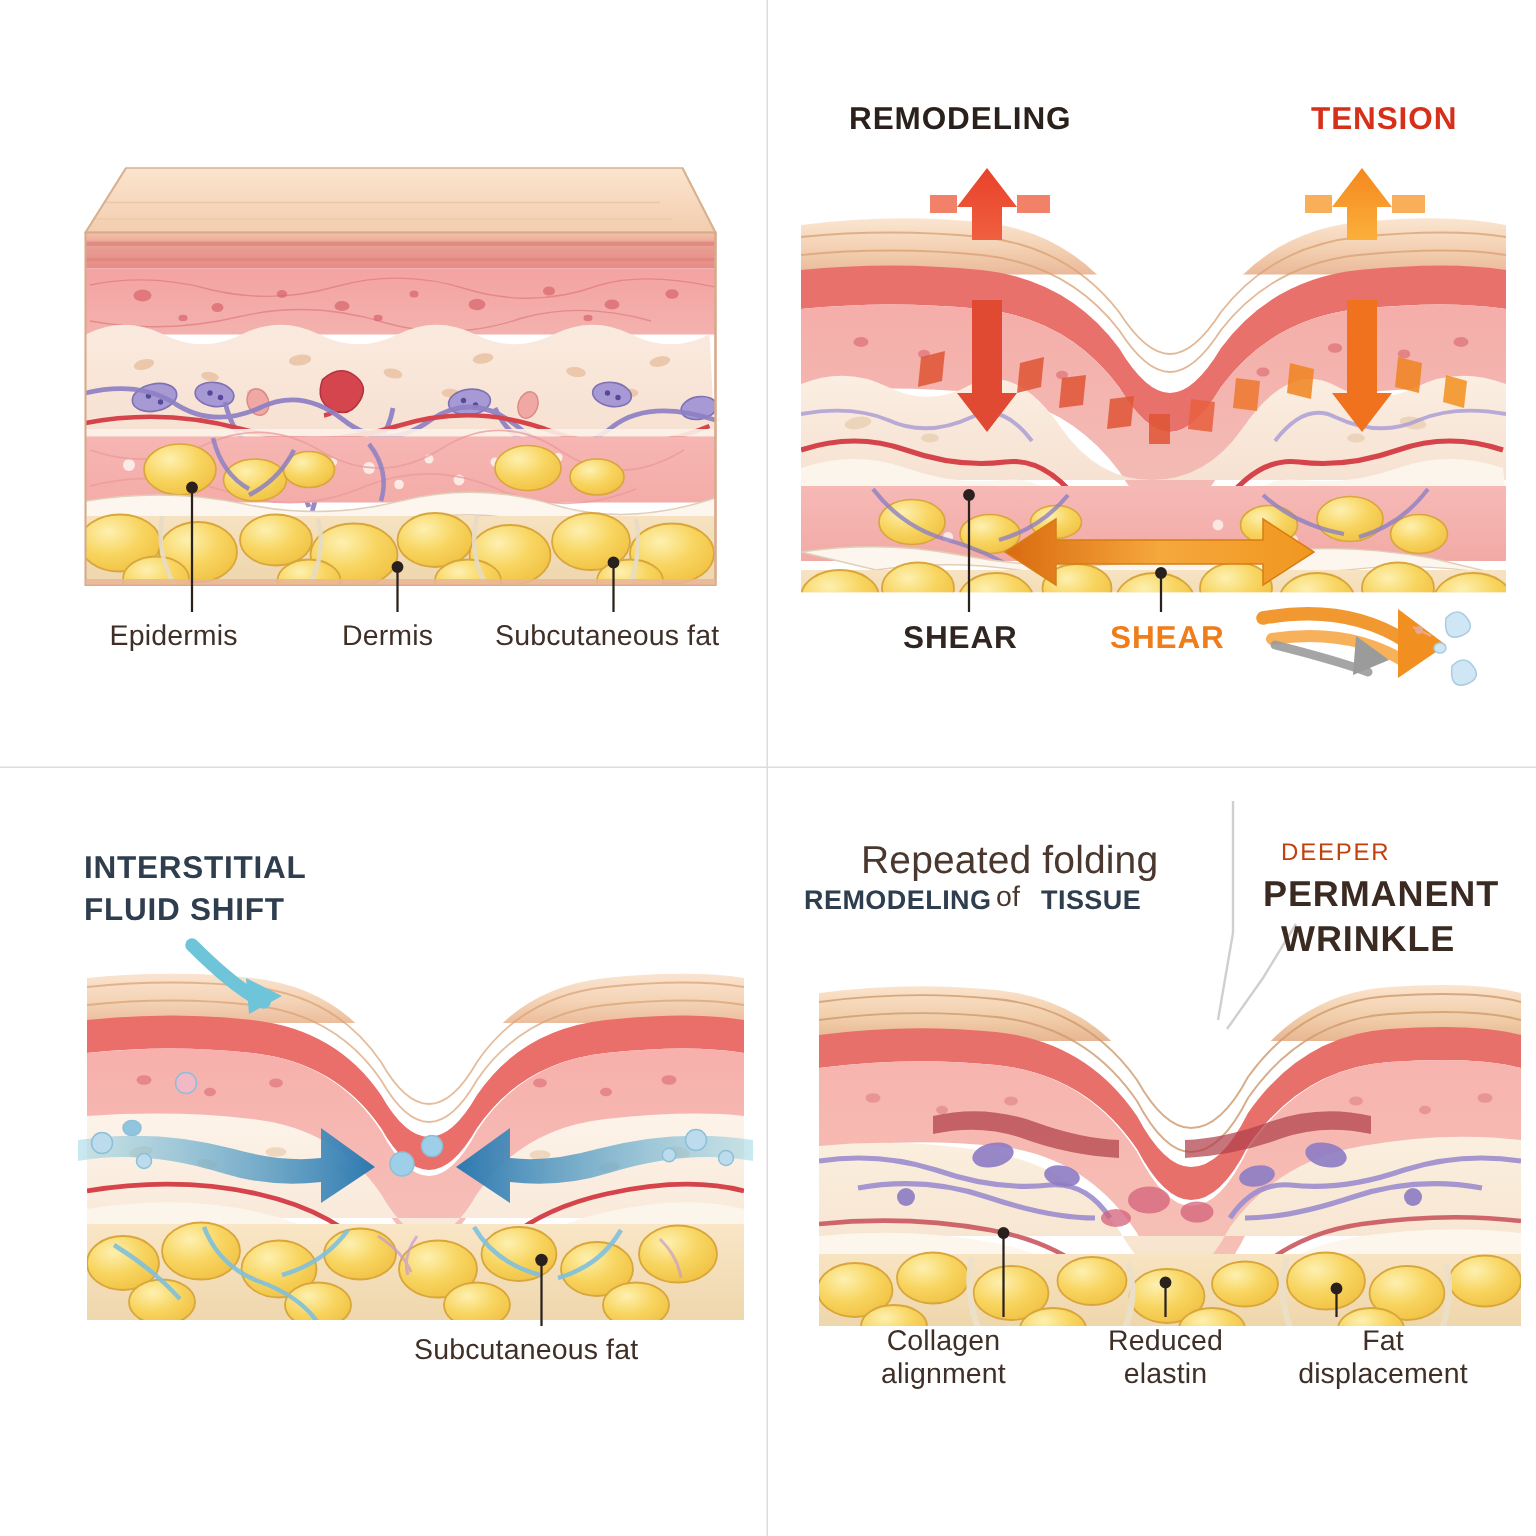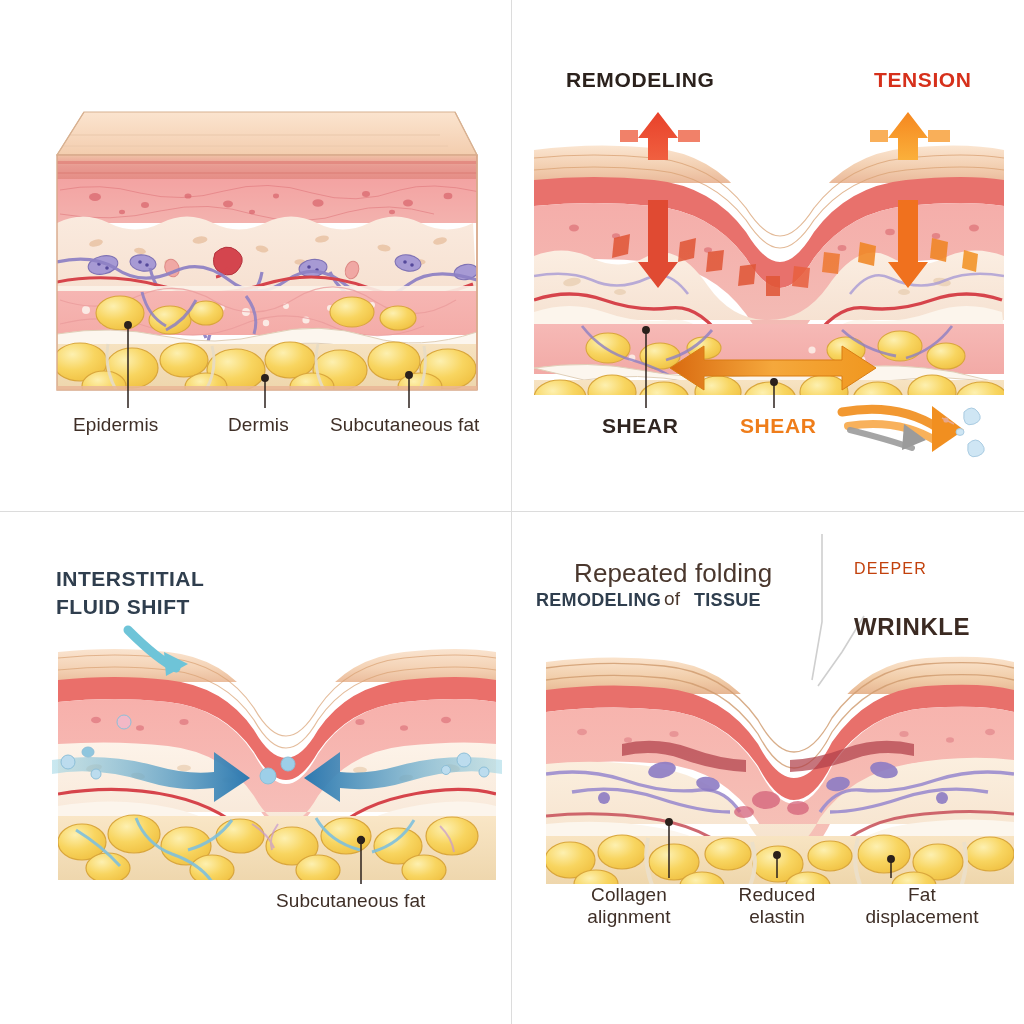--- a/index.html
+++ b/index.html
@@ -686,20 +686,21 @@
             <circle cx="379" cy="347" r="3.2"></circle>
         </g>
       </svg>
 
       <div class="lbl reg-brown" style="left:62px; top:46px;">Repeated folding</div>
       <div class="lbl mid-slate" style="left:24px; top:78px;">REMODELING</div>
       <div class="lbl reg-brown" style="left:152px; top:76px; font-size:19px;">of</div>
       <div class="lbl mid-slate" style="left:182px; top:78px;">TISSUE</div>
 
       <div class="lbl sm-brown" style="left:342px; top:48px;">DEEPER</div>
+      <div class="lbl big-brown" style="left:330px; top:70px;">PERMANENT</div>
       <div class="lbl big-brown" style="left:342px; top:100px;">WRINKLE</div>
 
       <div class="lbl cap-brown-c" style="left:52px; top:372px; width:130px;">
         <span>Collagen</span><br>
         <span>alignment</span>
       </div>
       <div class="lbl cap-brown-c" style="left:205px; top:372px; width:120px;">
         <span>Reduced</span><br>
         <span>elastin</span>
       </div>

